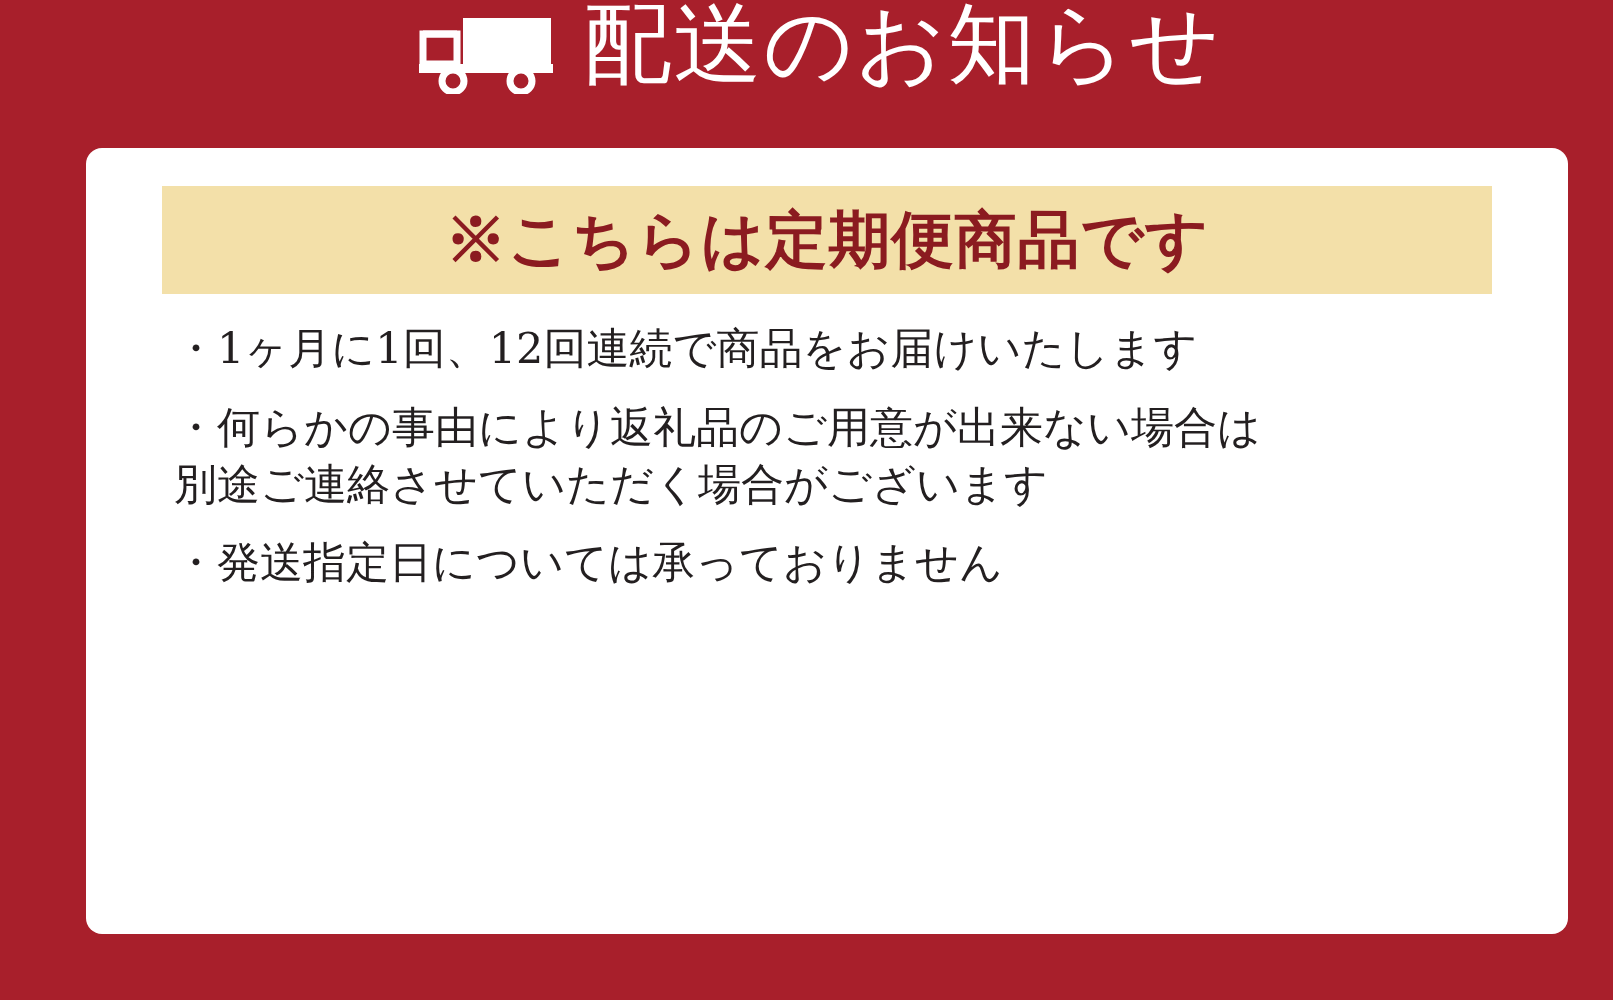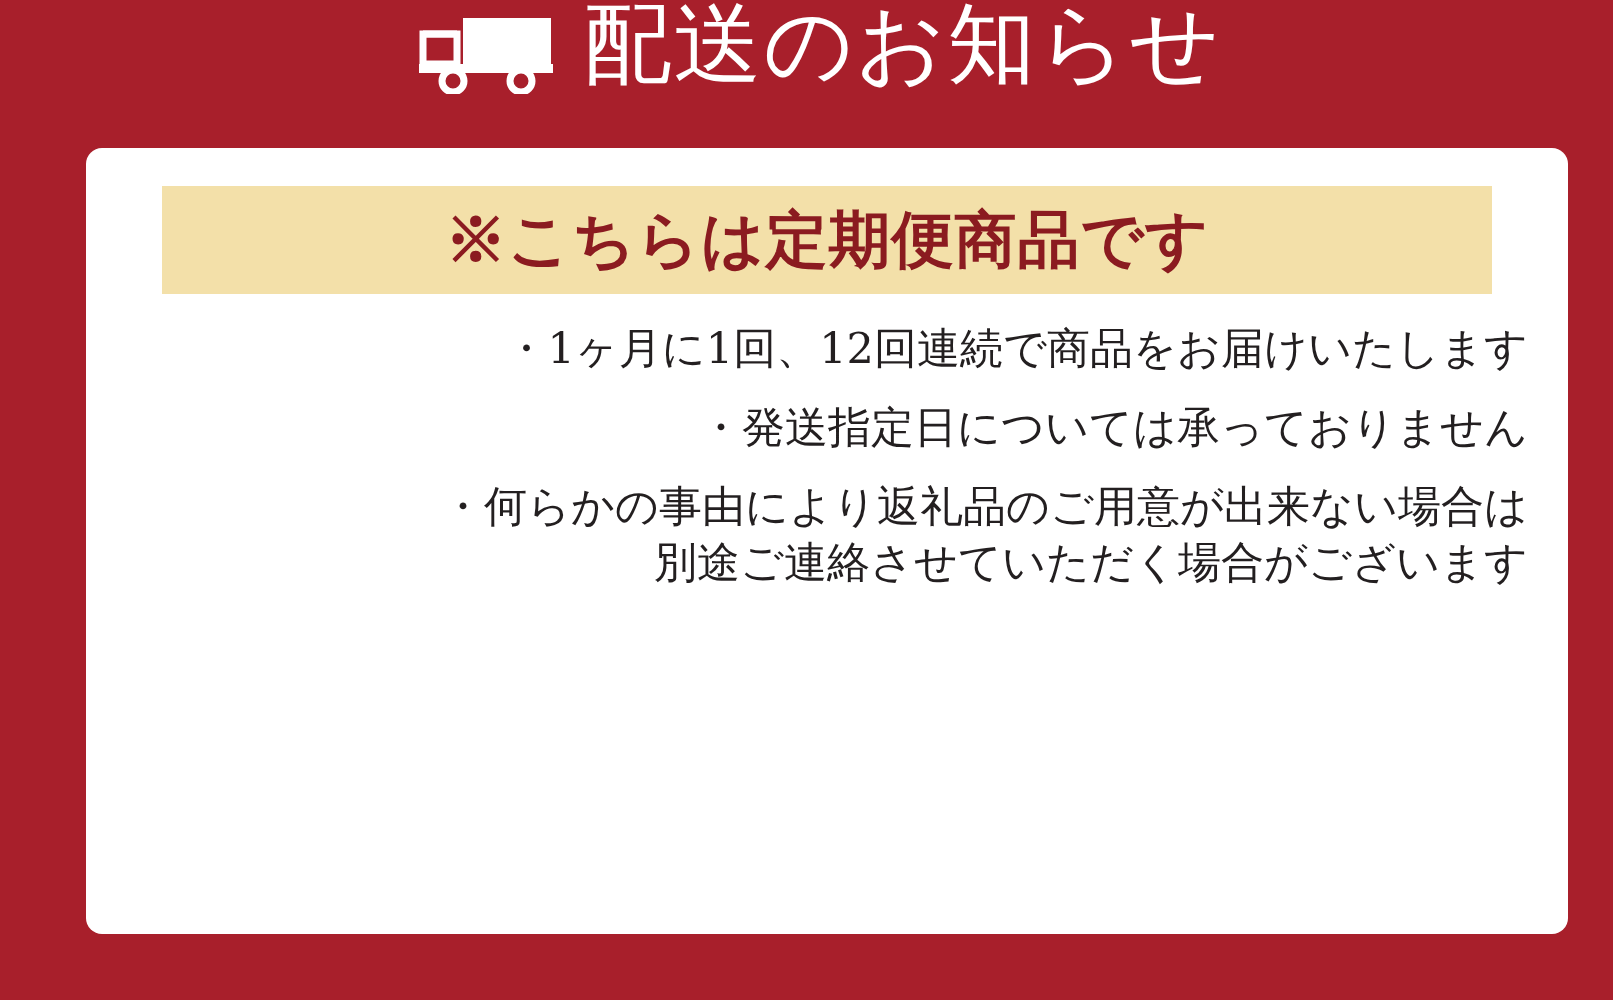--- a/index.html
+++ b/index.html
@@ -72,21 +72,20 @@
     line-height: 1;
     font-weight: 700;
     letter-spacing: 1px;
     white-space: nowrap;
     font-family: "DejaVu Serif", "Liberation Serif", serif;
   }
   .body-list {
     margin: 26px 0 0 0;
     padding: 0 40px 0 88px;
     list-style: none;
-    text-align: right;
   }
   .body-item {
     color: #231f20;
     font-size: 43px;
     line-height: 1.32;
     margin-bottom: 22px;
     white-space: pre-line;
     font-family: "DejaVu Serif", "Liberation Serif", serif;
     letter-spacing: 0px;
   }
@@ -111,19 +110,19 @@
   </div>
 
   <div class="card">
 
     <div class="banner">
       <div class="banner-text">※こちらは定期便商品です</div>
     </div>
 
     <ul class="body-list">
       <li class="body-item">・1ヶ月に1回、12回連続で商品をお届けいたします</li>
-      <li class="body-item">・発送指定日については承っておりません</li>
       <li class="body-item">・何らかの事由により返礼品のご用意が出来ない場合は
 別途ご連絡させていただく場合がございます</li>
+      <li class="body-item">・発送指定日については承っておりません</li>
     </ul>
 
   </div>
 </div>
 
 </body></html>

